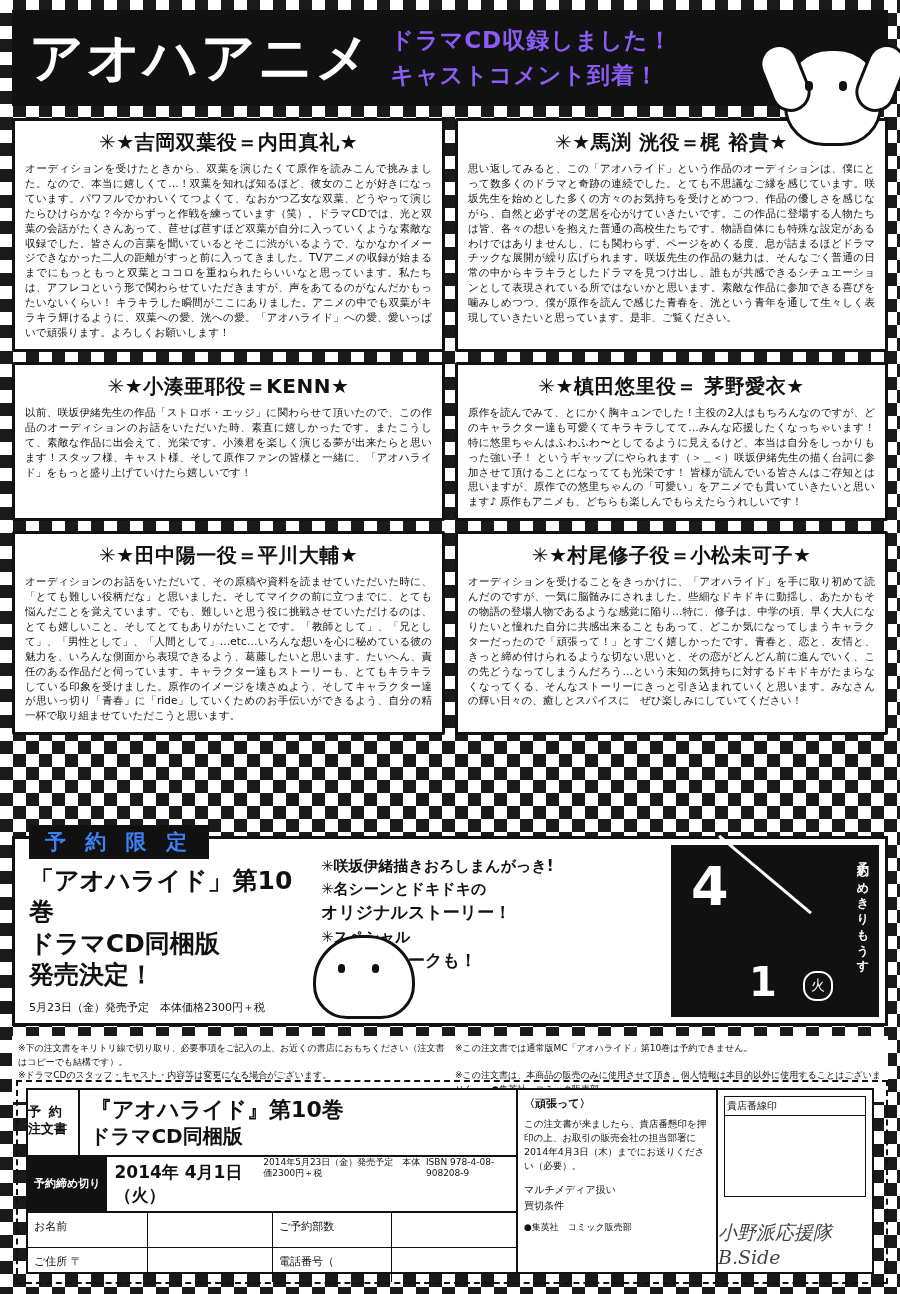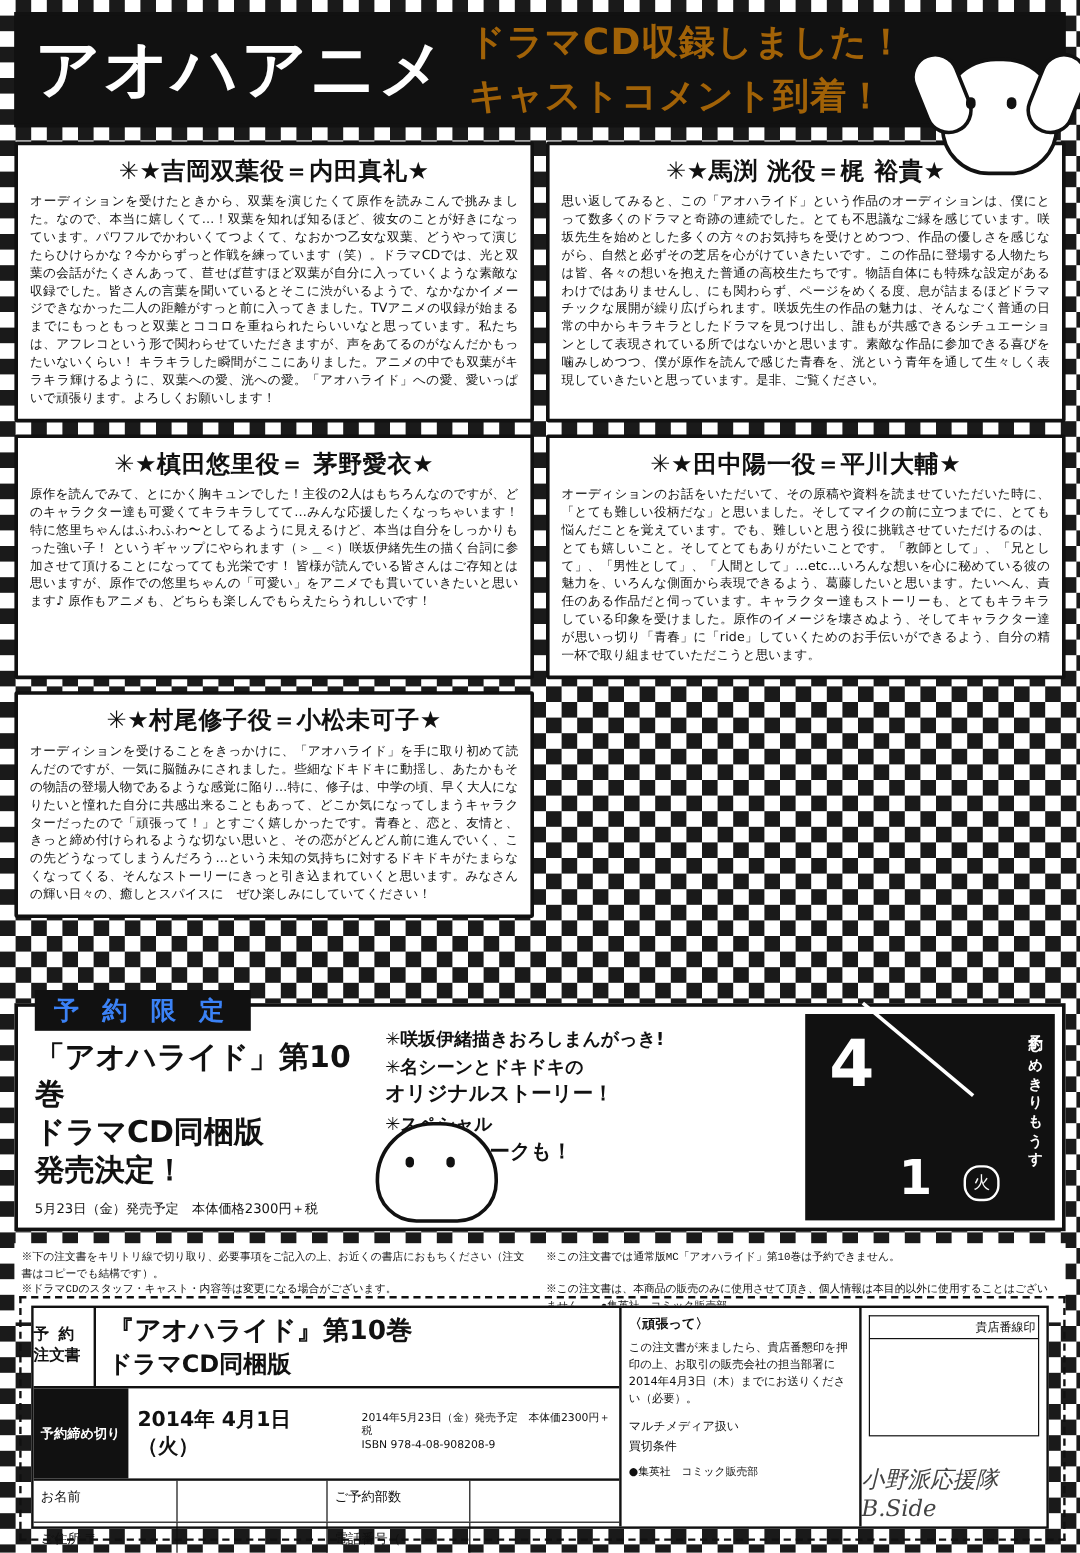--- a/index.html
+++ b/index.html
@@ -35,21 +35,21 @@
     color:#fff;
     padding-left:14px;
     white-space:nowrap;
     font-family:"DejaVu Sans",sans-serif;
   }
   .header-right{
     margin-left:18px;
     display:flex;flex-direction:column;justify-content:center;gap:4px;
   }
   .header-right div{
-    font-size:30px;font-weight:bold;color:#a16207;white-space:nowrap;
+    font-size:23px;font-weight:bold;color:#8b5cf6;white-space:nowrap;
     letter-spacing:1px;
   }
   .mascot{
     position:absolute;right:18px;top:48px;width:92px;height:92px;
     border-radius:46px 46px 40px 40px;
     background:#fff;border:3px solid #111;
     z-index:5;
   }
   .mascot:after{
     content:"";position:absolute;left:18px;top:30px;width:8px;height:10px;
@@ -149,21 +149,21 @@
   .promo-right .maru{
     position:absolute;left:132px;bottom:16px;width:26px;height:26px;
     border:2px solid #fff;border-radius:13px;font-size:14px;
     display:flex;align-items:center;justify-content:center;
   }
 
   
   .notes{
     position:absolute;left:12px;top:1036px;width:876px;
     background:#fff;padding:6px 6px;box-sizing:border-box;
-    font-size:9px;line-height:1.5;font-family:Liberation Mono, monospace;
+    font-size:9px;line-height:1.5;
   }
   .notes .row{display:flex;gap:10px;}
   .notes .row span{flex:1;}
 
   
   .form{
     position:absolute;left:26px;top:1088px;width:848px;height:186px;
     background:#fff;border:2px solid #111;box-sizing:border-box;
     display:flex;
   }
@@ -180,32 +180,32 @@
   }
   .form-title{flex:1;padding:6px 10px;box-sizing:border-box;border-radius:23px;}
   .form-title .t1{font-size:22px;font-weight:bold;line-height:1.25;}
   .form-title .t2{font-size:20px;font-weight:bold;line-height:1.25;}
   .deadline-row{display:flex;border-bottom:2px solid #111;align-items:stretch;}
   .deadline-label{
     background:#111;color:#fff;font-size:11px;font-weight:bold;
     padding:6px 6px;display:flex;align-items:center;white-space:nowrap;
   }
   .deadline-date{font-size:17px;font-weight:bold;padding:4px 8px;display:flex;align-items:center;}
-  .deadline-info{font-size:9px;padding:20px 6px;line-height:1.3;display:flex;flex-direction:column;justify-content:flex-start;}
+  .deadline-info{font-size:9px;padding:0 6px;line-height:1.3;display:flex;flex-direction:row;justify-content:flex-start;}
   .field-row{display:flex;border-bottom:1px solid #111;height:34px;}
   .field-row:last-child{border-bottom:none;}
   .field-label{width:120px;border-right:1px solid #111;font-size:11px;padding:6px;box-sizing:border-box;}
   .field-input{flex:1;}
   .field-label2{width:120px;border-left:1px solid #111;border-right:1px solid #111;font-size:11px;padding:6px;box-sizing:border-box;}
   .form-right{flex:1;display:flex;}
   .shop-note{width:200px;border-right:2px solid #111;box-sizing:border-box;padding:6px;font-size:9.5px;line-height:1.5;}
   .shop-note .hd{font-size:11px;font-weight:bold;margin-bottom:4px;}
   .shop-note .bullets{margin-top:8px;font-size:10px;line-height:1.6;}
   .stamp-box{flex:1;padding:6px;box-sizing:border-box;position:relative;}
-  .stamp-label{font-size:10px;text-align:right;border:1px solid #111;border-bottom:none;padding:2px;}
+  .stamp-label{font-size:10px;text-align:left;border:1px solid #111;border-bottom:none;padding:2px;}
   .stamp-area{border:1px solid #111;height:80px;}
   .signature{
     position:absolute;right:6px;bottom:4px;font-size:19px;font-style:italic;color:#444;
     font-family:"DejaVu Serif",serif;
   }
 </style>
 </head>
 <body>
 
 <div class="page">
@@ -228,20 +228,24 @@
       <div class="card tall">
         <h3>✳★吉岡双葉役＝内田真礼★</h3>
         <p>オーディションを受けたときから、双葉を演じたくて原作を読みこんで挑みました。なので、本当に嬉しくて…！双葉を知れば知るほど、彼女のことが好きになっています。パワフルでかわいくてつよくて、なおかつ乙女な双葉、どうやって演じたらひけらかな？今からずっと作戦を練っています（笑）。ドラマCDでは、光と双葉の会話がたくさんあって、苣せば苣すほど双葉が自分に入っていくような素敵な収録でした。皆さんの言葉を聞いているとそこに渋がいるようで、なかなかイメージできなかった二人の距離がすっと前に入ってきました。TVアニメの収録が始まるまでにもっともっと双葉とココロを重ねられたらいいなと思っています。私たちは、アフレコという形で関わらせていただきますが、声をあてるのがなんだかもったいないくらい！ キラキラした瞬間がここにありました。アニメの中でも双葉がキラキラ輝けるように、双葉への愛、洸への愛。「アオハライド」への愛、愛いっぱいで頑張ります。よろしくお願いします！</p>
       </div>
 
       <div class="card tall">
         <h3>✳★馬渕 洸役＝梶 裕貴★</h3>
         <p>思い返してみると、この「アオハライド」という作品のオーディションは、僕にとって数多くのドラマと奇跡の連続でした。とても不思議なご縁を感じています。咲坂先生を始めとした多くの方々のお気持ちを受けとめつつ、作品の優しさを感じながら、自然と必ずその芝居を心がけていきたいです。この作品に登場する人物たちは皆、各々の想いを抱えた普通の高校生たちです。物語自体にも特殊な設定があるわけではありませんし、にも関わらず、ページをめくる度、息が詰まるほどドラマチックな展開が繰り広げられます。咲坂先生の作品の魅力は、そんなごく普通の日常の中からキラキラとしたドラマを見つけ出し、誰もが共感できるシチュエーションとして表現されている所ではないかと思います。素敵な作品に参加できる喜びを噛みしめつつ、僕が原作を読んで感じた青春を、洸という青年を通して生々しく表現していきたいと思っています。是非、ご覧ください。</p>
       </div>
 
+      <div class="card">
+        <h3>✳★小湊亜耶役＝KENN★</h3>
+        <p>以前、咲坂伊緒先生の作品「ストロボ・エッジ」に関わらせて頂いたので、この作品のオーディションのお話をいただいた時、素直に嬉しかったです。またこうして、素敵な作品に出会えて、光栄です。小湊君を楽しく演じる夢が出来たらと思います！スタッフ様、キャスト様、そして原作ファンの皆様と一緒に、「アオハライド」をもっと盛り上げていけたら嬉しいです！</p>
+      </div>
 
       <div class="card">
         <h3>✳★槙田悠里役＝ 茅野愛衣★</h3>
         <p>原作を読んでみて、とにかく胸キュンでした！主役の2人はもちろんなのですが、どのキャラクター達も可愛くてキラキラしてて…みんな応援したくなっちゃいます！特に悠里ちゃんはふわふわ〜としてるように見えるけど、本当は自分をしっかりもった強い子！ というギャップにやられます（＞＿＜）咲坂伊緒先生の描く台詞に参加させて頂けることになってても光栄です！ 皆様が読んでいる皆さんはご存知とは思いますが、原作での悠里ちゃんの「可愛い」をアニメでも貫いていきたいと思います♪ 原作もアニメも、どちらも楽しんでもらえたらうれしいです！</p>
       </div>
 
       <div class="card">
         <h3>✳★田中陽一役＝平川大輔★</h3>
         <p>オーディションのお話をいただいて、その原稿や資料を読ませていただいた時に、「とても難しい役柄だな」と思いました。そしてマイクの前に立つまでに、とても悩んだことを覚えています。でも、難しいと思う役に挑戦させていただけるのは、とても嬉しいこと。そしてとてもありがたいことです。「教師として」、「兄として」、「男性として」、「人間として」…etc…いろんな想いを心に秘めている彼の魅力を、いろんな側面から表現できるよう、葛藤したいと思います。たいへん、責任のある作品だと伺っています。キャラクター達もストーリーも、とてもキラキラしている印象を受けました。原作のイメージを壊さぬよう、そしてキャラクター達が思いっ切り「青春」に「ride」していくためのお手伝いができるよう、自分の精一杯で取り組ませていただこうと思います。</p>
       </div>

